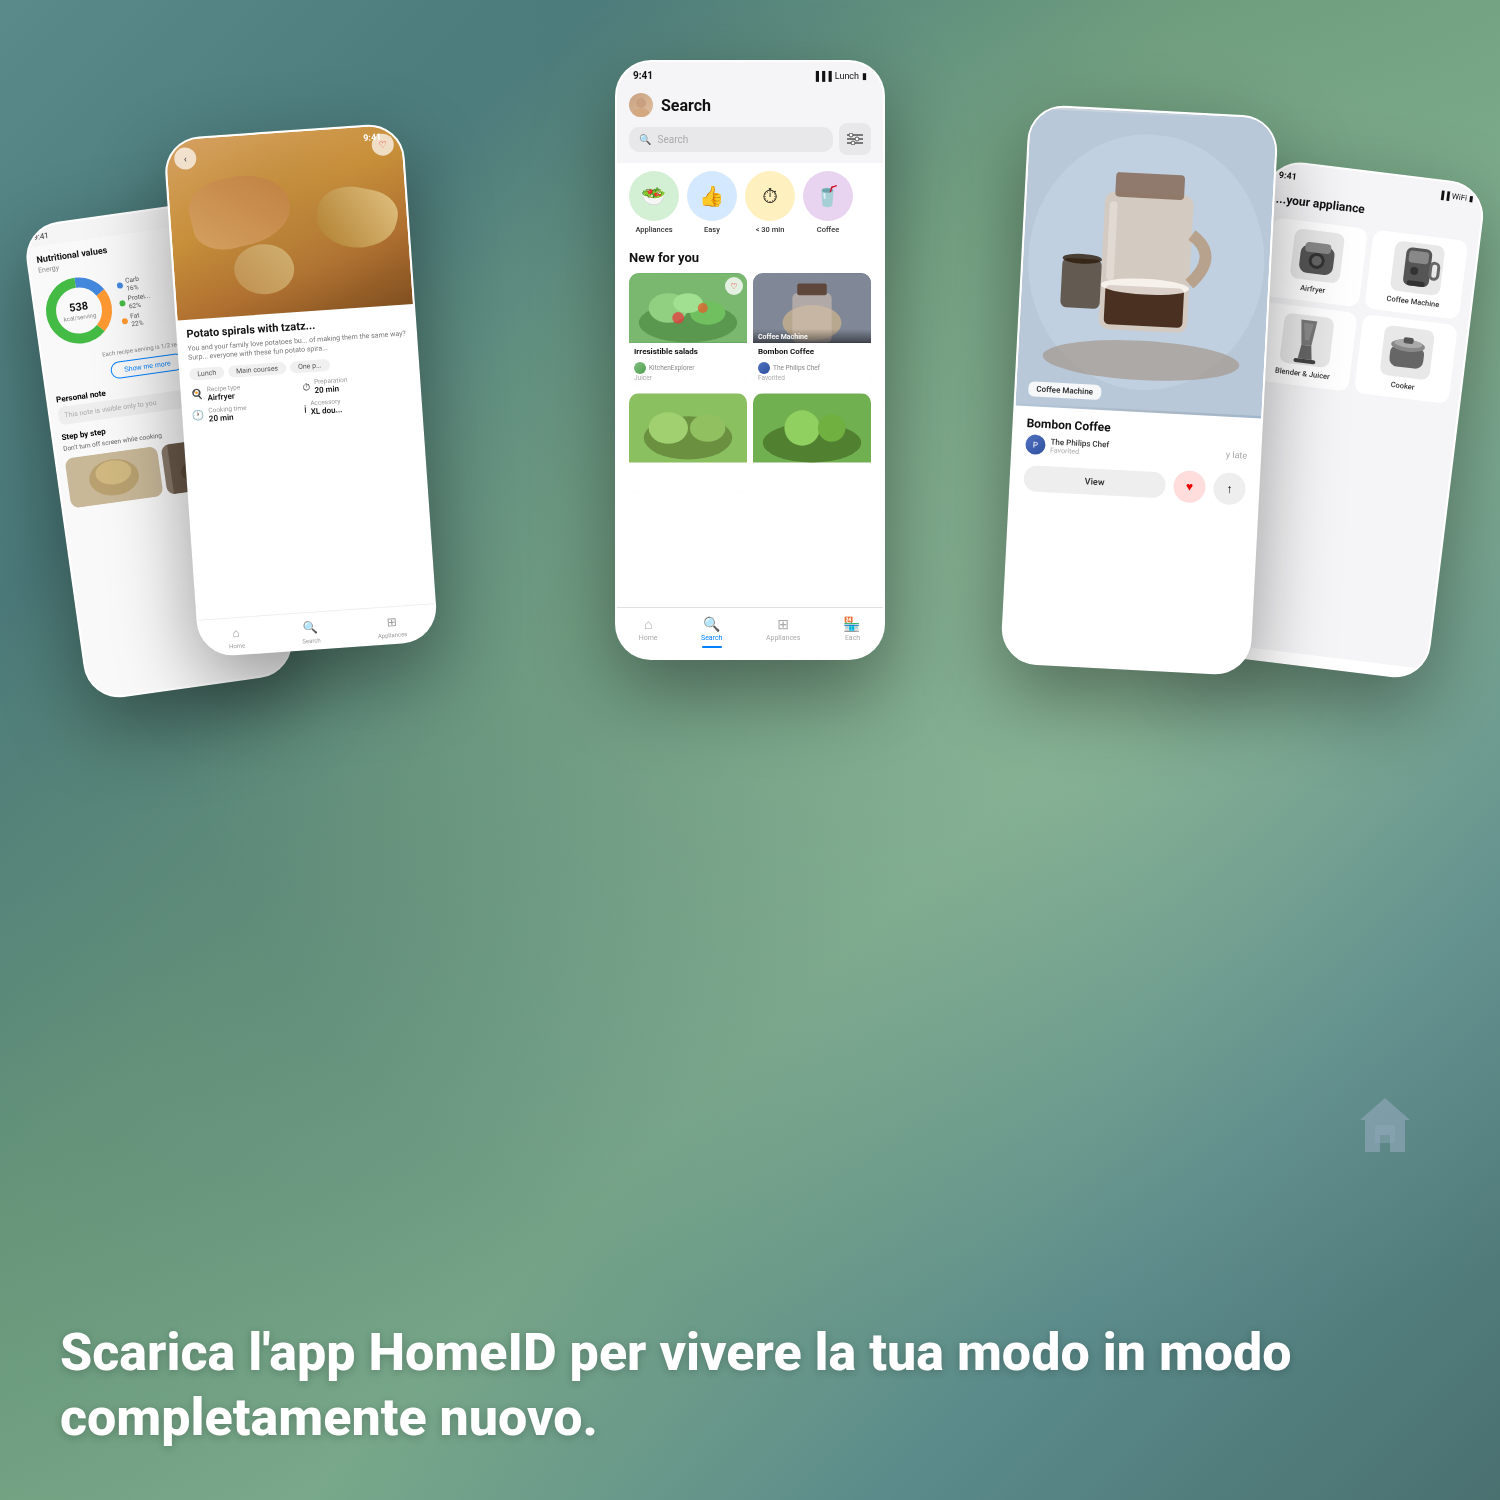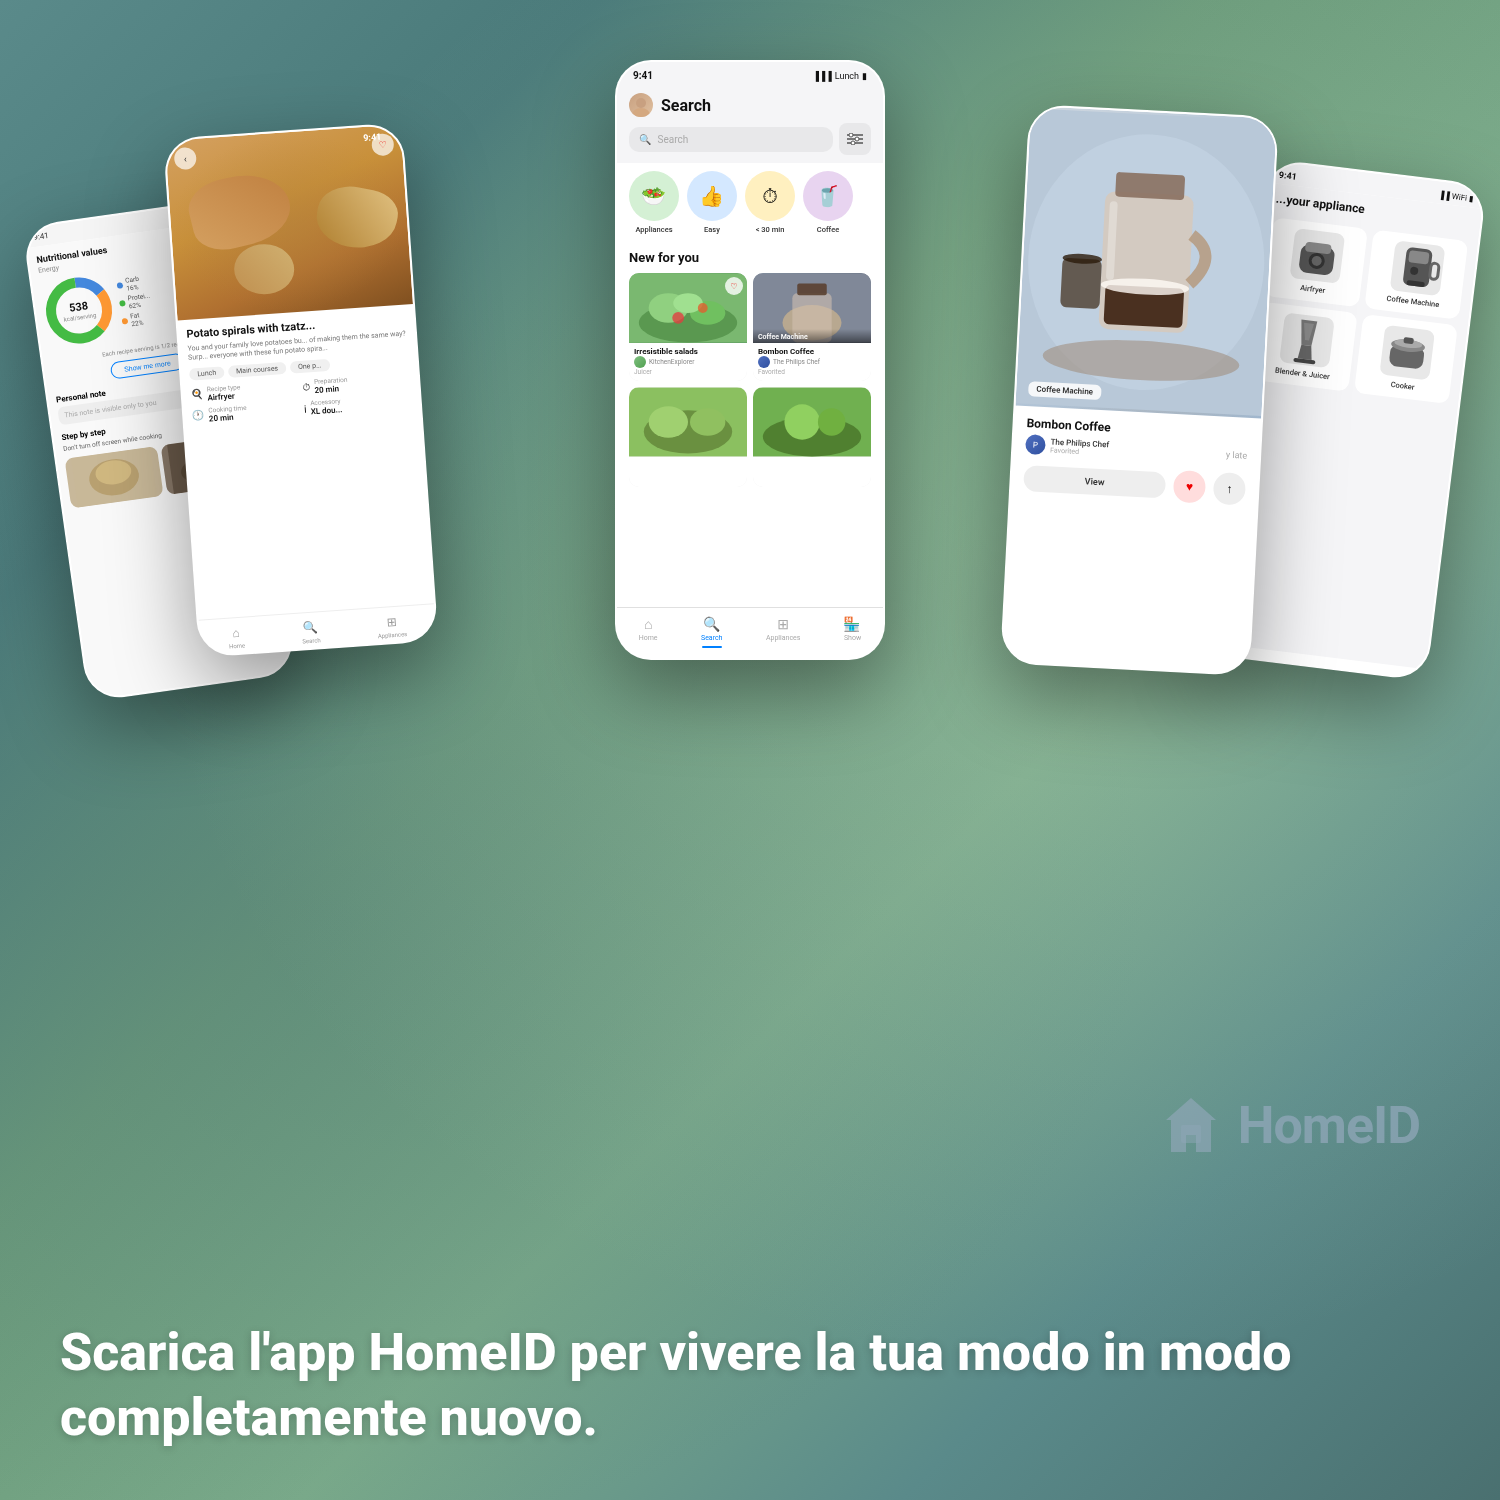--- a/index.html
+++ b/index.html
@@ -357,21 +357,21 @@
       bottom: 0;
       left: 0;
       right: 0;
       background: linear-gradient(transparent, rgba(0,0,0,0.5));
       color: #fff;
       font-size: 7px;
       font-weight: 600;
       padding: 4px 5px 2px;
     }
     .card-info { padding: 4px 5px 5px; background: #fff; }
-    .card-title { font-size: 8px; font-weight: 700; color: #111; margin-bottom: 0; }
+    .card-title { font-size: 8px; font-weight: 700; color: #111; margin-bottom: 6px; }
     .card-author-row { display: flex; align-items: center; gap: 3px; }
     .author-avatar {
       width: 12px;
       height: 12px;
       border-radius: 50%;
       background: linear-gradient(135deg, #c8a080, #e0c0a0);
     }
     .author-name { font-size: 6.5px; color: #888; }
     .author-action { font-size: 6.5px; color: #aaa; }
     .search-bottom-nav {
@@ -861,21 +861,21 @@
       <span class="snav-icon active">🔍</span>
       <span class="snav-label active">Search</span>
       <div class="snav-underline"></div>
     </div>
     <div class="snav-item">
       <span class="snav-icon">⊞</span>
       <span class="snav-label">Appliances</span>
     </div>
     <div class="snav-item">
       <span class="snav-icon">🏪</span>
-      <span class="snav-label">Show</span>
+      <span class="snav-label">Each</span>
     </div>
   </div>
 </div>
 
 <div class="phone phone-coffee">
   <div class="coffee-hero">
     <div class="coffee-bg-blur"></div>
 
     <svg width="100%" height="300" viewBox="0 0 250 300" style="position:absolute;inset:0;">
       <rect width="250" height="300" fill="#b8c8d8"></rect>
@@ -979,18 +979,17 @@
       </div>
     </div>
   </div>
 </div>
 
 <div class="logo-area">
   <svg class="logo-icon" viewBox="0 0 70 70">
     <path d="M35 8 L60 30 L55 30 L55 62 L40 62 L40 45 L30 45 L30 62 L15 62 L15 30 L10 30 Z" fill="rgba(150,170,190,0.7)"></path>
     <rect x="25" y="35" width="20" height="18" rx="2" fill="rgba(150,170,190,0.5)"></rect>
   </svg>
-  <span class="logo-text">HomeID</span>
 </div>
 
 <div class="headline-area">
   <div class="headline-text">Scarica l'app HomeID per vivere la tua modo in modo completamente nuovo.</div>
 </div>
 
 </body></html>

